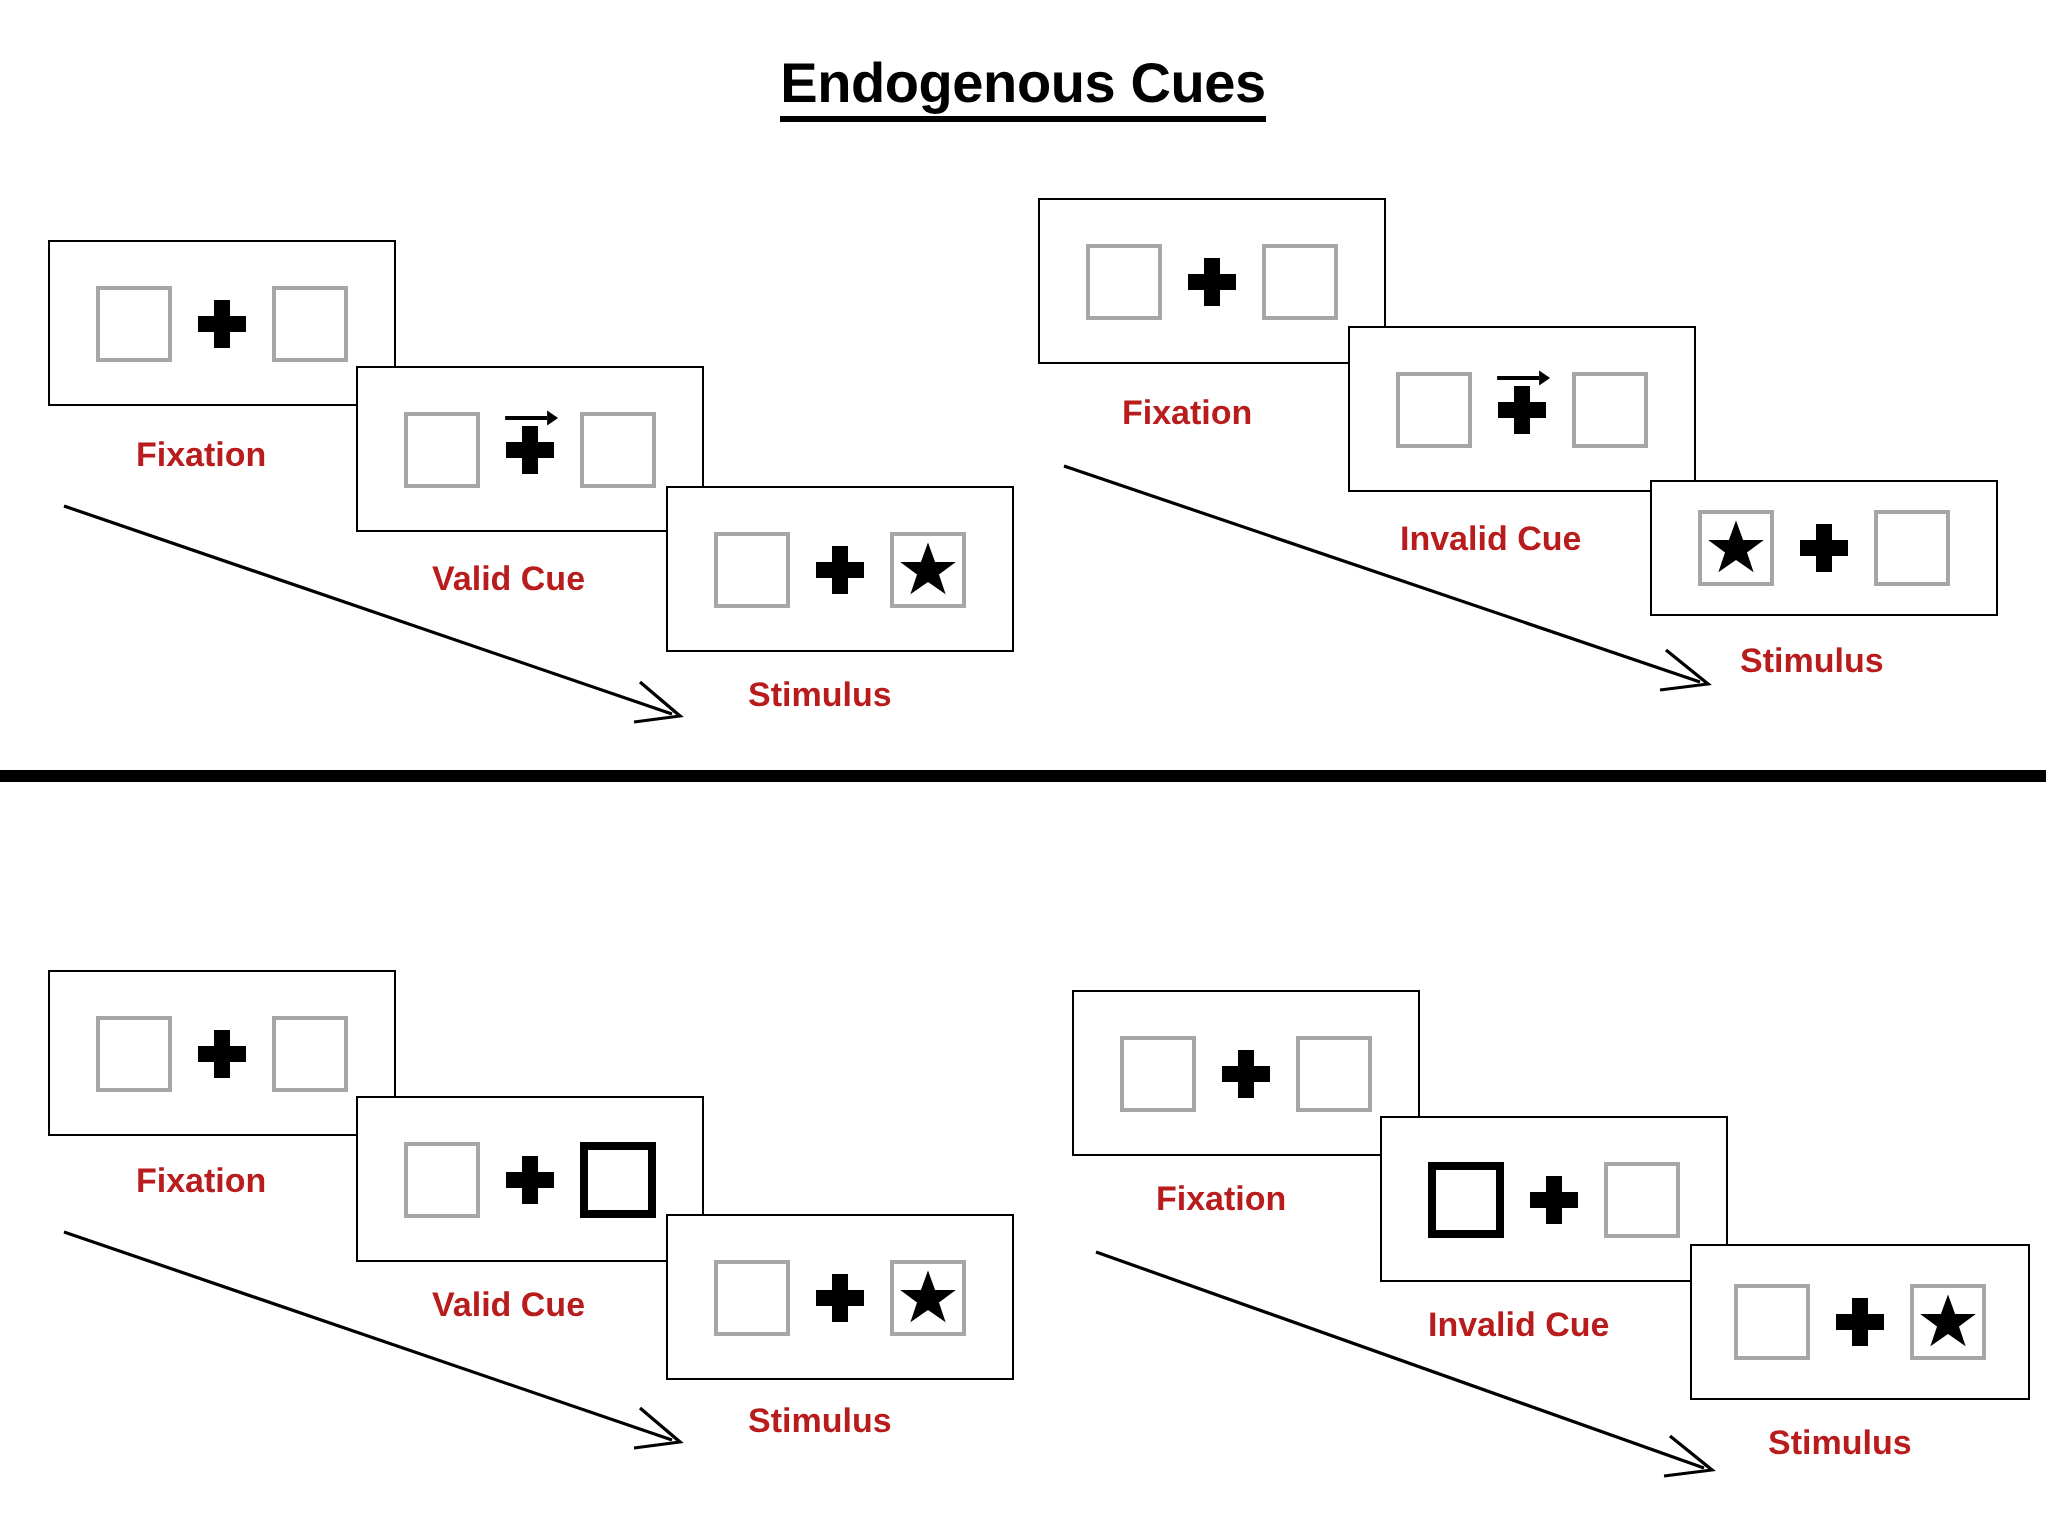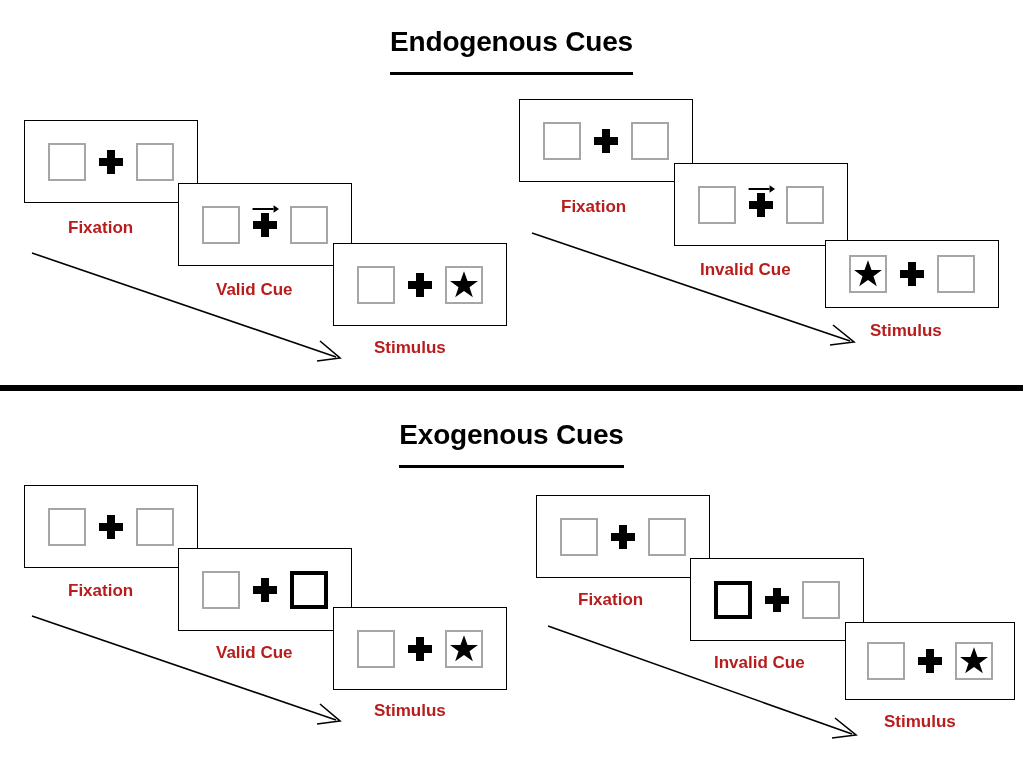--- a/index.html
+++ b/index.html
@@ -27,21 +27,21 @@
     position: absolute;
     width: 100%;
     text-align: center;
     font-size: 28px;
     font-weight: bold;
     color: #000000;
     letter-spacing: -0.2px;
   }
   .section-title .tt {
     border-bottom: 3px solid #000000;
-    padding-bottom: 15px;
+    padding-bottom: 1px;
   }
 
   
   .divider {
     position: absolute;
     left: 0;
     width: 1023px;
     height: 6px;
     background: #000000;
   }
@@ -246,23 +246,20 @@
   </div>
   <div class="stage-label" style="left:870px; top:321px;">Stimulus</div>
 
   <svg class="seq-arrow" style="left:524px; top:225px; width:345px; height:130px;" viewBox="0 0 345 130">
     <line x1="8" y1="8" x2="326" y2="116" stroke="#000" stroke-width="1.6"></line>
     <polyline points="309,100 330,117 306,120" fill="none" stroke="#000" stroke-width="1.6"></polyline>
   </svg>
 
   <div class="divider" style="top:385px;"></div>
 
-  <div class="section-title" style="top:419px;">
-    <span class="tt">Exogenous Cues</span>
-  </div>
 
   <div class="frame" style="left:24px; top:485px; width:174px; height:83px;">
     <div class="frame-inner">
       <div class="pbox"></div>
       <div class="centre-slot">
         <div class="plus"></div>
       </div>
       <div class="pbox"></div>
     </div>
   </div>

